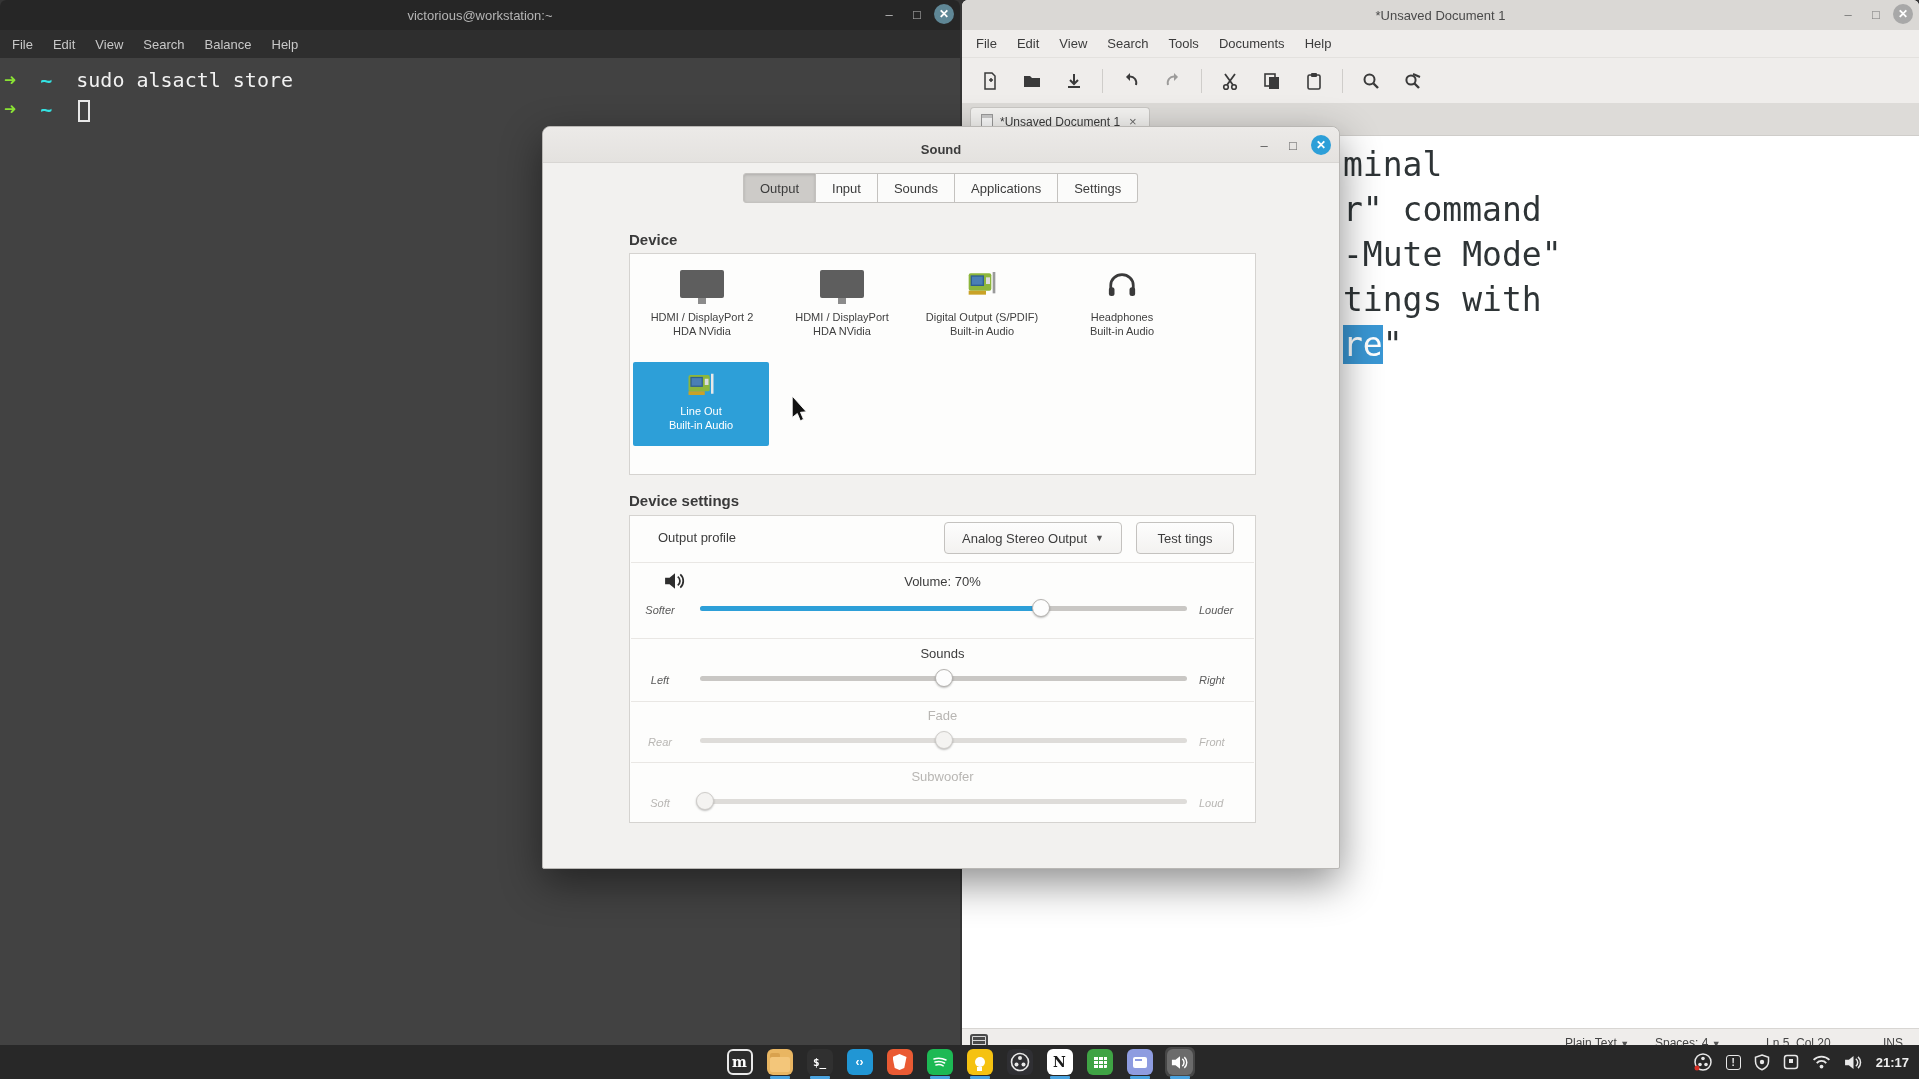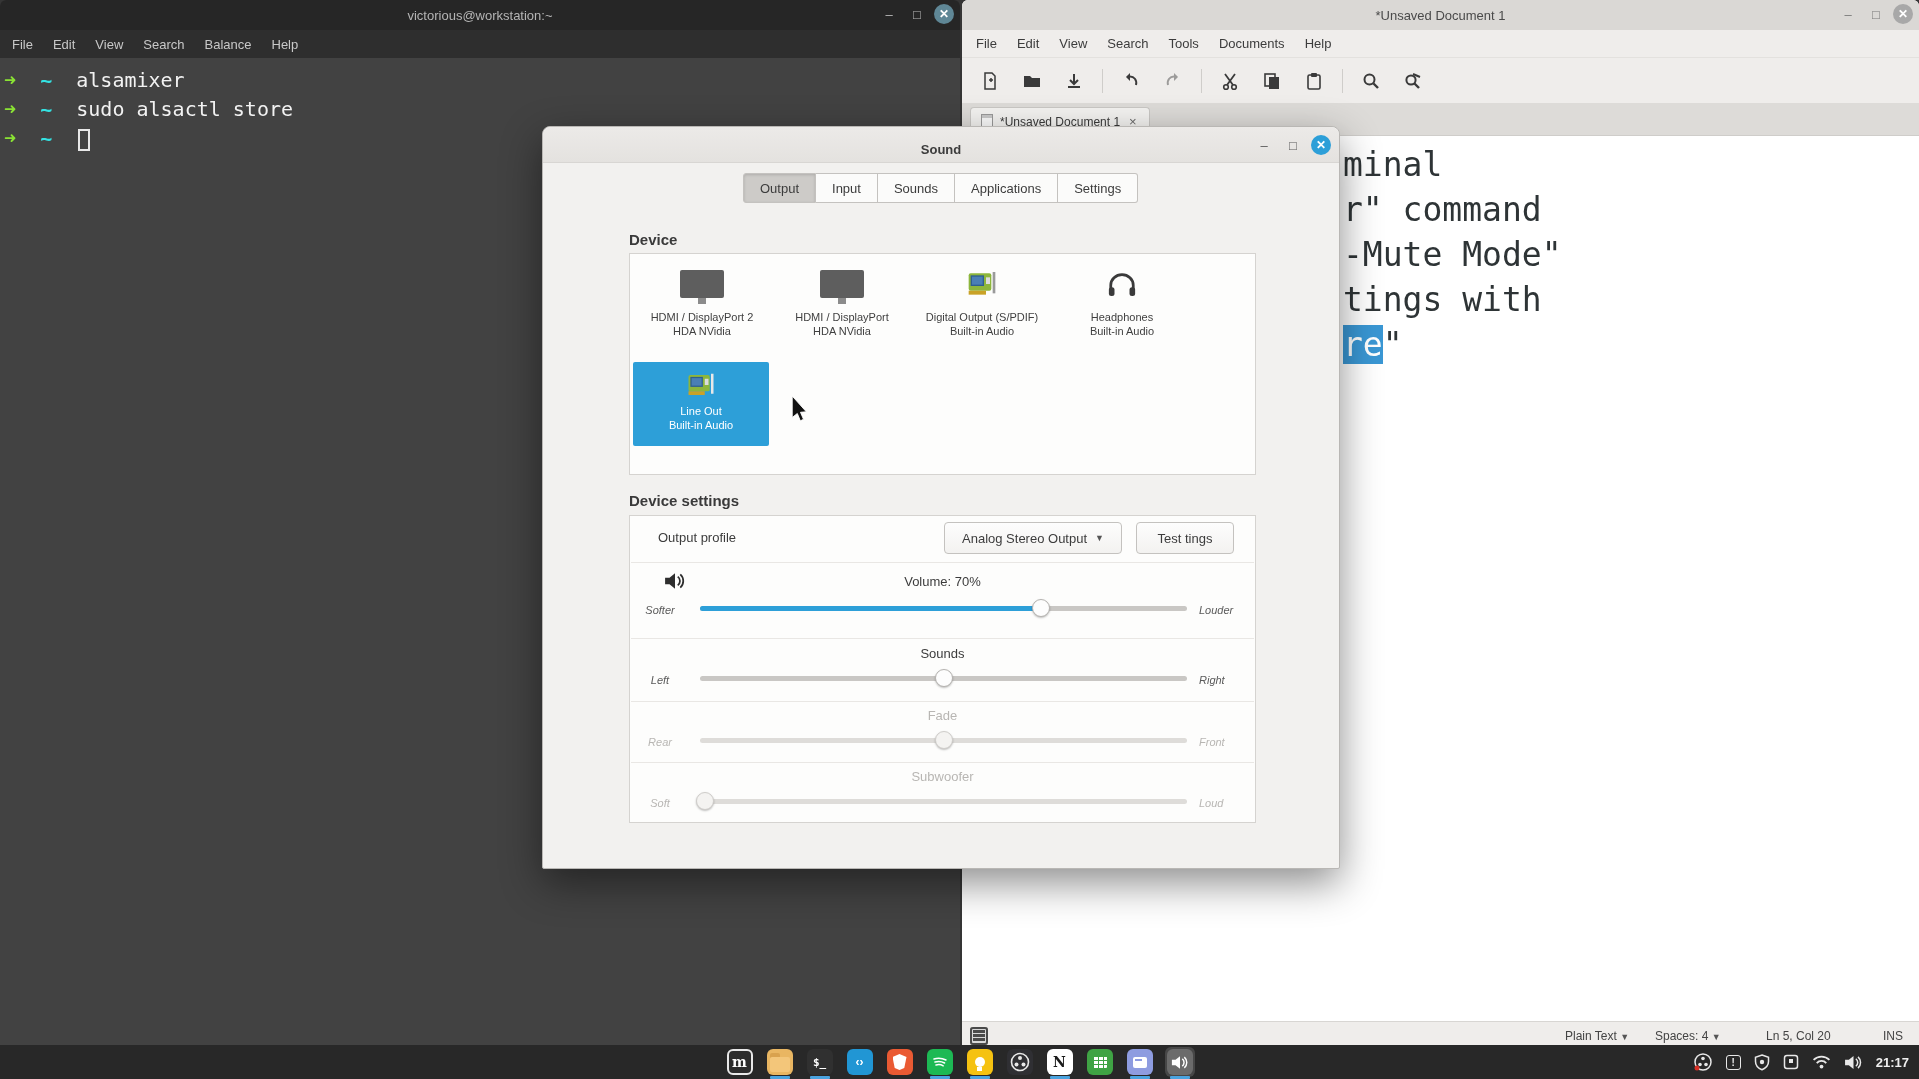--- a/index.html
+++ b/index.html
@@ -35,21 +35,21 @@
   .tbtn { width:28px; height:28px; display:flex; align-items:center; justify-content:center; border-radius:4px; }
   .tsep { width:1px; height:24px; background:#cfcdca; }
   #editor .tabstrip { height:32px; background:#dddbd8; display:flex; align-items:flex-end; padding-left:8px; border-bottom:1px solid #cfcdca; }
   #editor .tab { height:28px; background:#f4f3f1; border:1px solid #c9c7c4; border-bottom:none; border-radius:4px 4px 0 0; display:flex; align-items:center; gap:7px; padding:0 10px; }
   #editor .tab .doc-ico { width:12px; height:15px; background:#fbfbfb; border:1px solid #9a9a9a; box-shadow:inset 0 3px 0 #c9c9c9; }
   #editor .tab .label { font-size:12px; color:#3a3a3a; }
   #editor .tab .close { font-size:13px; color:#6a6a6a; padding:0 2px; }
   #editor .text-area { position:absolute; left:0; top:137px; right:0; bottom:29px; background:#ffffff; overflow:hidden; }
   #editor .code { position:absolute; left:381px; top:5px; font-family:"DejaVu Sans Mono",monospace; font-size:33px; line-height:45px; color:#2e3436; white-space:pre; }
   .sel { background:#3a97d4; color:#ffffff; }
-  #editor .statusbar { position:absolute; left:0; bottom:0; width:100%; height:24px; background:#efedeb; border-top:1px solid #d8d6d3; }
+  #editor .statusbar { position:absolute; left:0; bottom:0; width:100%; height:17px; background:#efedeb; border-top:1px solid #d8d6d3; }
   #editor .statusbar .kbd { position:absolute; left:8px; top:5px; width:18px; height:18px; border-radius:3px; background:#4a4a4a; box-shadow:inset 0 0 0 2px #4a4a4a, inset 0 0 0 3px #d8d8d8; }
   #editor .statusbar .kbd:after { content:""; position:absolute; left:3px; top:3px; width:12px; height:12px; background:
      linear-gradient(#d8d8d8 1px, transparent 1px) 0 3px/4px 4px repeat; }
   #editor .statusbar .sitem { position:absolute; top:7px; font-size:12px; color:#444; }
   .caret-down { font-size:9px; color:#555; }
 
   
   #sound { position:absolute; left:542px; top:126px; width:798px; height:743px; background:#f2f1ef; border:1px solid #b9b7b4; border-radius:8px 8px 2px 2px; box-shadow:0 14px 40px rgba(0,0,0,.45); }
   #sound .titlebar { position:relative; height:36px; background:linear-gradient(#eceae8,#e4e2df); border-bottom:1px solid #d8d6d3; border-radius:8px 8px 0 0; display:flex; align-items:center; justify-content:center; }
   #sound .titlebar .title { font-size:13px; font-weight:bold; color:#3c3c3c;margin-top:10px; }
@@ -135,21 +135,20 @@
     </div>
     <div class="menubar">
       <span>File</span>
       <span>Edit</span>
       <span>View</span>
       <span>Search</span>
       <span>Balance</span>
       <span>Help</span>
     </div>
     <div class="content">
-      <div class="pline"><span class="p-arrow">➜</span>  <span class="p-cwd">~</span>  <span>alsamixer</span></div>
       <div class="pline"><span class="p-arrow">➜</span>  <span class="p-cwd">~</span>  <span>sudo alsactl store</span></div>
       <div class="pline"><span class="p-arrow">➜</span>  <span class="p-cwd">~</span>  <span class="cursor-block"></span></div>
     </div>
   </div>
 
   <div id="editor">
     <div class="titlebar">
       <span class="title">*Unsaved Document 1</span>
       <span class="btns">
         <span class="winbtn">–</span>

